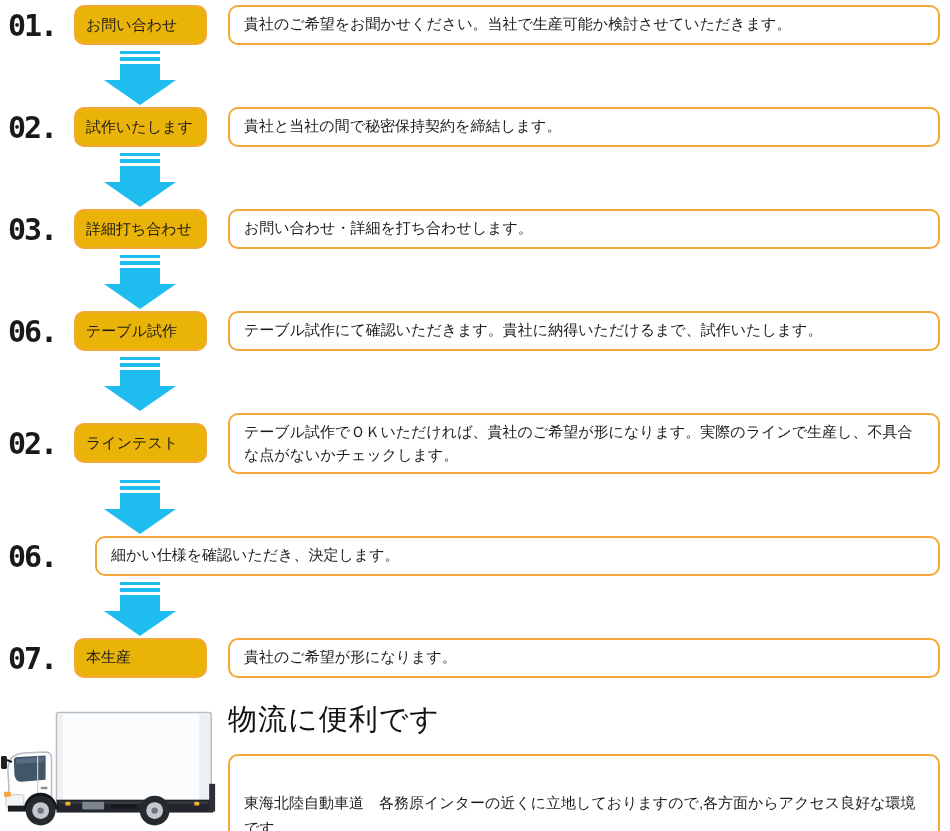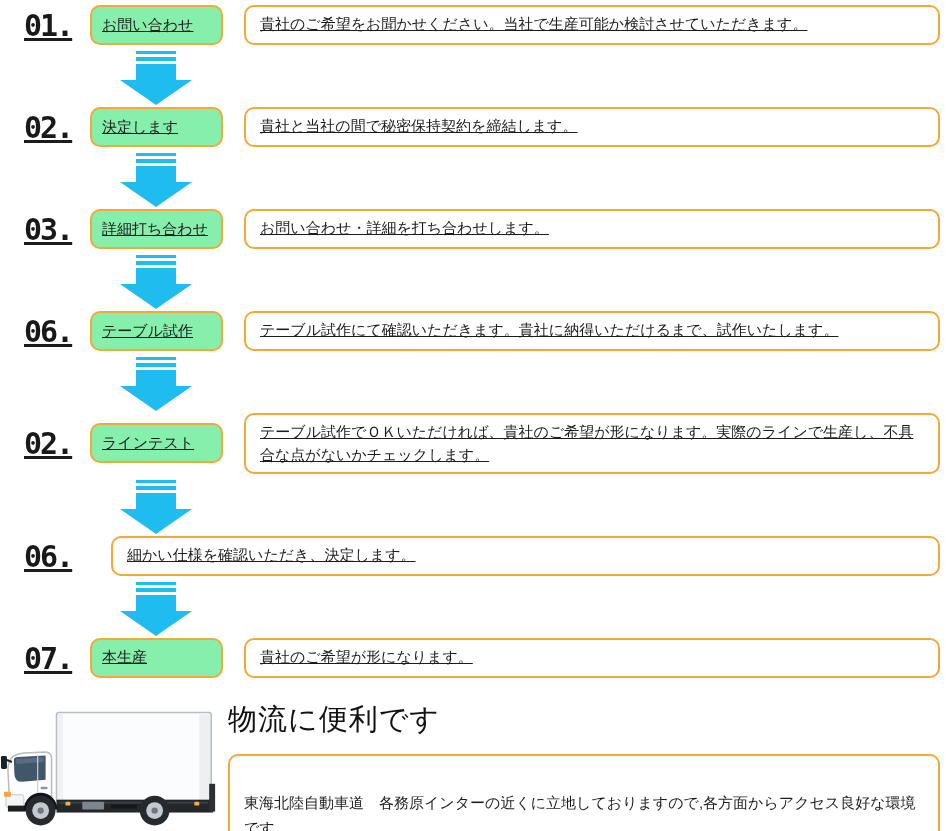--- a/index.html
+++ b/index.html
@@ -7,33 +7,33 @@
     --arrow:#1fbcf0;
     --ink:#1c1c1c;
   }
   html,body{margin:0;padding:0;}
   body{
     width:950px;
     background:#ffffff;
     color:var(--ink);
     font-family:"Liberation Sans","DejaVu Sans",sans-serif;
   }
-  .flow{padding:5px 10px 0 24px;text-decoration:underline;}
+  .flow{padding:5px 10px 0 8px;}
   .step-row{display:flex;align-items:center;}
   .step-num{
     width:66px;flex-shrink:0;
     font-family:"DejaVu Sans Mono","Liberation Mono",monospace;
     font-weight:bold;font-size:30px;line-height:1;
     letter-spacing:-2px;color:#191919;padding-top:2px;
   }
   .label-box{
     width:133px;flex-shrink:0;box-sizing:border-box;
     border:2px solid var(--accent);border-radius:10px;
     min-height:40px;display:flex;align-items:center;
-    padding:2px 10px;font-size:15px;background:#86efac;
+    padding:2px 10px;font-size:15px;background:#eab308;
   }
   .desc-box{
     flex:1;margin-left:21px;box-sizing:border-box;
     border:2px solid var(--accent);border-radius:10px;
     min-height:40px;display:flex;align-items:flex-start;
     padding:5px 14px;font-size:15px;line-height:1.55;background:#fff;
   }
   .arrow{width:72px;margin:6px 0 2px 96px;}
   .arrow-shaft{
     width:40px;height:29px;margin:0 auto;
@@ -80,21 +80,21 @@
     <div class="arrow">
       <div class="arrow-shaft"></div>
       <div class="arrow-head"></div>
     </div>
   </div>
 
   <div class="step">
     <div class="step-row">
       <div class="step-num">02.</div>
       <div class="label-box">
-        <span>決定します</span>
+        <span>試作いたします</span>
       </div>
       <div class="desc-box">
         <span>貴社と当社の間で秘密保持契約を締結します。</span>
       </div>
     </div>
     <div class="arrow">
       <div class="arrow-shaft"></div>
       <div class="arrow-head"></div>
     </div>
   </div>

